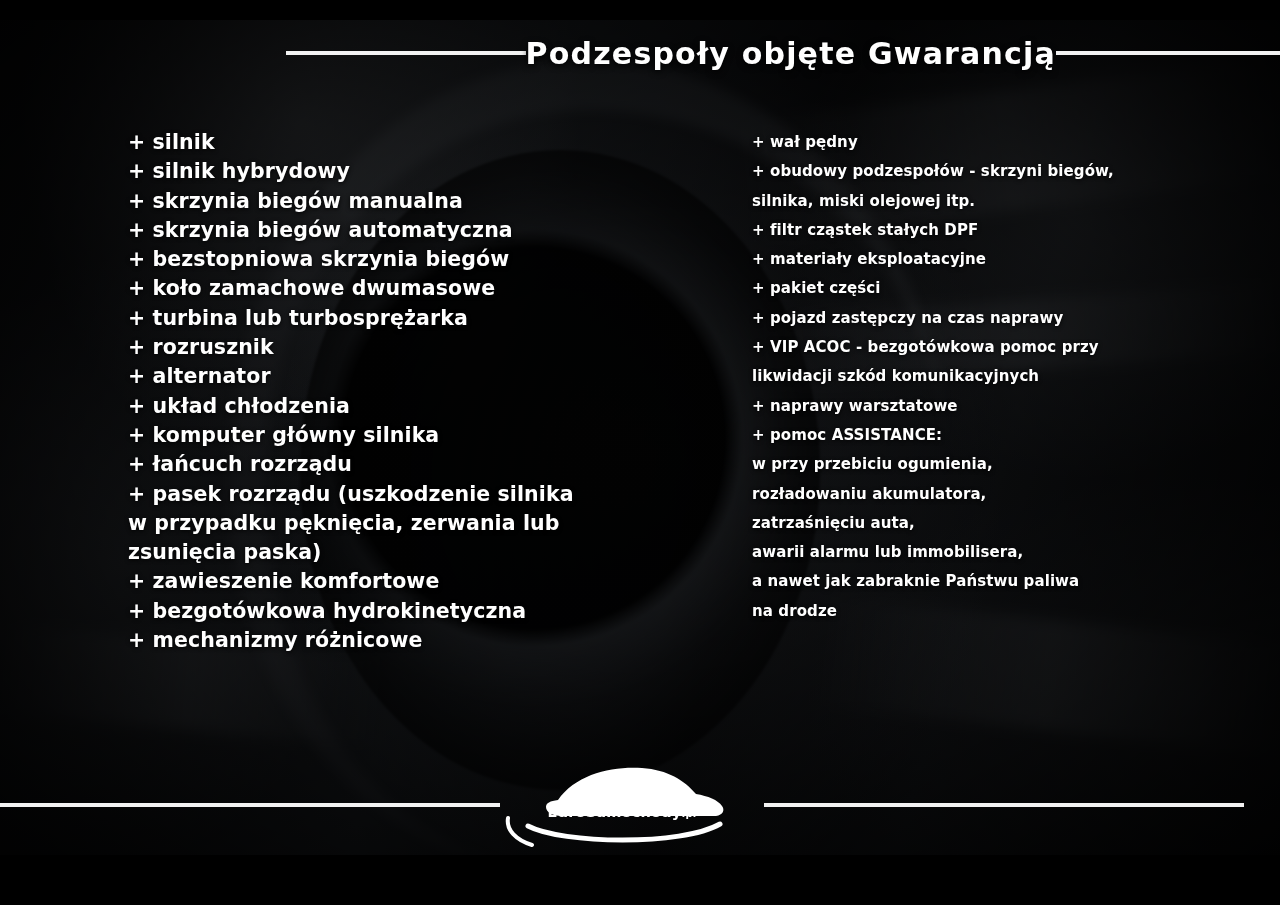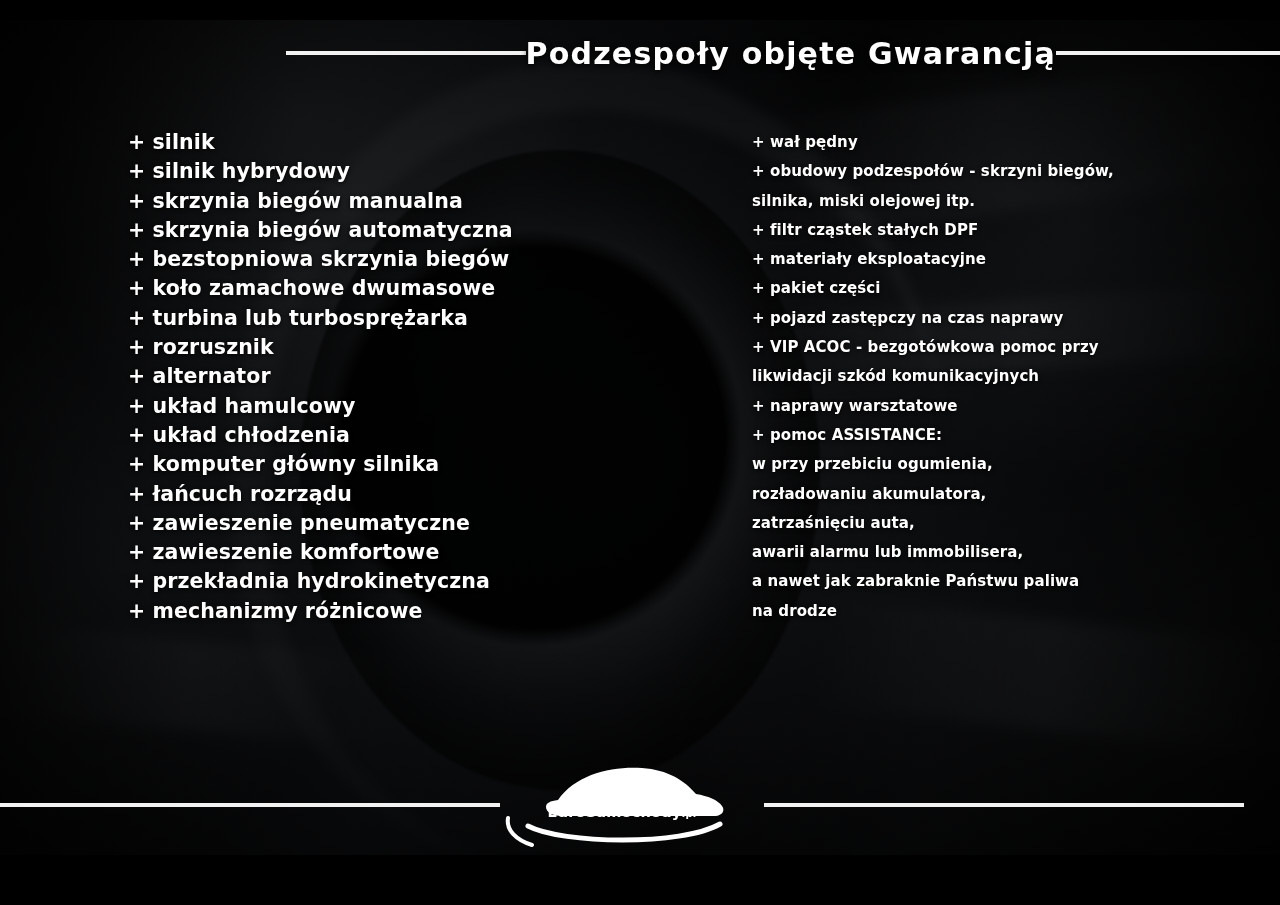--- a/index.html
+++ b/index.html
@@ -221,27 +221,28 @@
       <ul class="items">
         <li>+ silnik</li>
         <li>+ silnik hybrydowy</li>
         <li>+ skrzynia biegów manualna</li>
         <li>+ skrzynia biegów automatyczna</li>
         <li>+ bezstopniowa skrzynia biegów</li>
         <li>+ koło zamachowe dwumasowe</li>
         <li>+ turbina lub turbosprężarka</li>
         <li>+ rozrusznik</li>
         <li>+ alternator</li>
-        <li>+ układ hamulcowy</li>
         <li>+ układ chłodzenia</li>
         <li>+ komputer główny silnika</li>
         <li>+ łańcuch rozrządu</li>
-        <li>+ zawieszenie pneumatyczne</li>
+        <li>+ pasek rozrządu (uszkodzenie silnika
+   w przypadku pęknięcia, zerwania lub
+   zsunięcia paska)</li>
         <li>+ zawieszenie komfortowe</li>
-        <li>+ przekładnia hydrokinetyczna</li>
+        <li>+ bezgotówkowa hydrokinetyczna</li>
         <li>+ mechanizmy różnicowe</li>
       </ul>
     </div>
 
     <div class="col col-right">
       <ul class="items">
         <li>+ wał pędny</li>
         <li>+ obudowy podzespołów - skrzyni biegów,
    silnika, miski olejowej itp.</li>
         <li>+ filtr cząstek stałych DPF</li>

